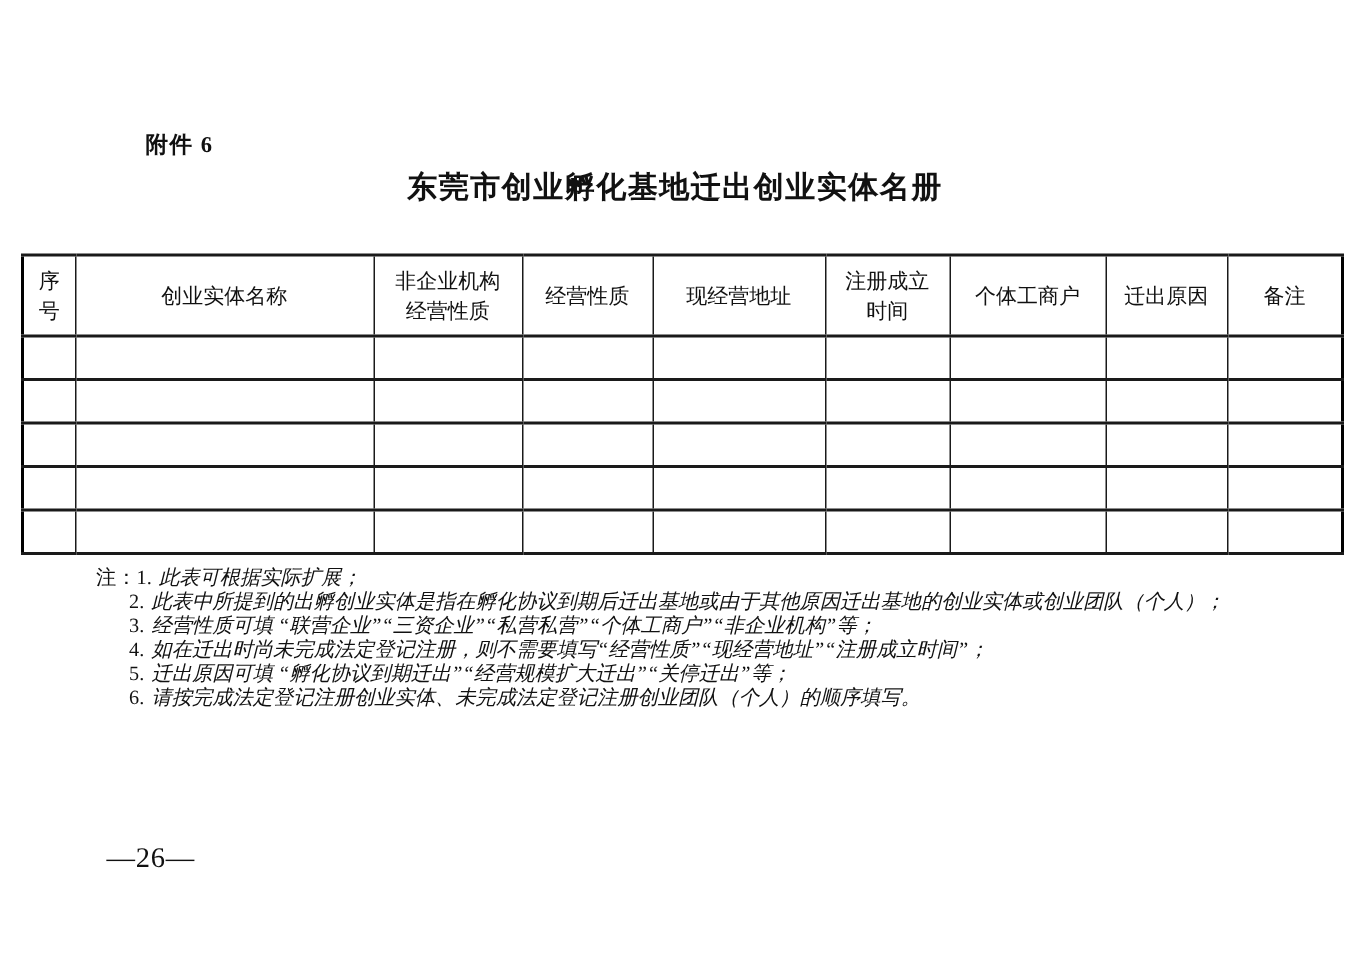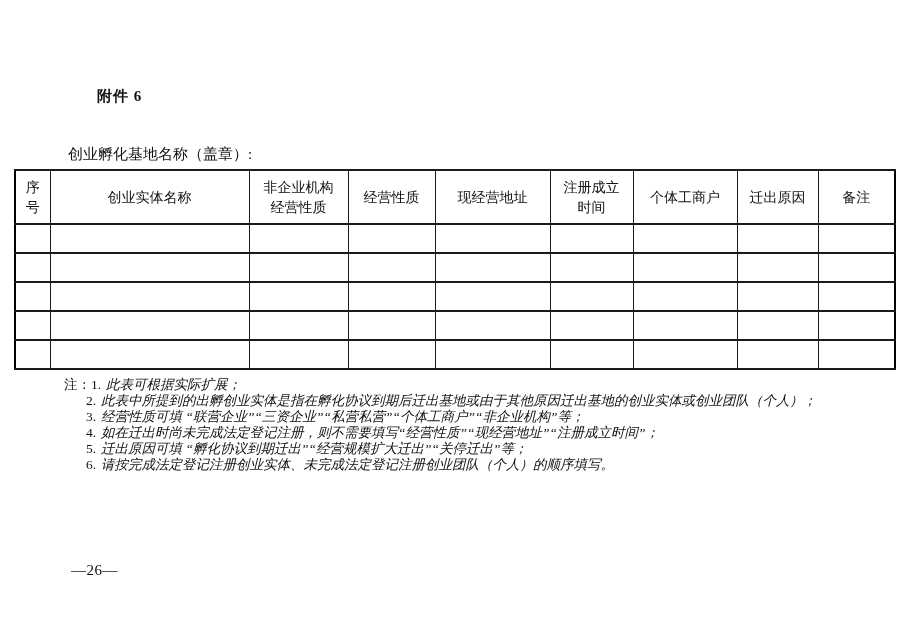--- a/index.html
+++ b/index.html
@@ -105,33 +105,33 @@
   .note-text {
     flex: 1;
     white-space: nowrap;
     overflow: visible;
     font-style: italic;
   }
   .page-number {
     position: absolute;
     left: 71px;
     top: 562px;
-    font-size: 15px;
+    font-size: 19px;
     letter-spacing: 0.5px;
   }
 </style>
 </head>
 <body>
 
 <div class="page">
 
   <div class="attachment-label">附件 6</div>
 
-
-  <div class="base-name-label">创业孵化基地名称（盖章）:</div>
+  <div class="doc-title">东莞市创业孵化基地迁出创业实体名册</div>
+
 
   <table class="roster">
       <colgroup>
         <col class="col-0">
         <col class="col-1">
         <col class="col-2">
         <col class="col-3">
         <col class="col-4">
         <col class="col-5">
         <col class="col-6">

